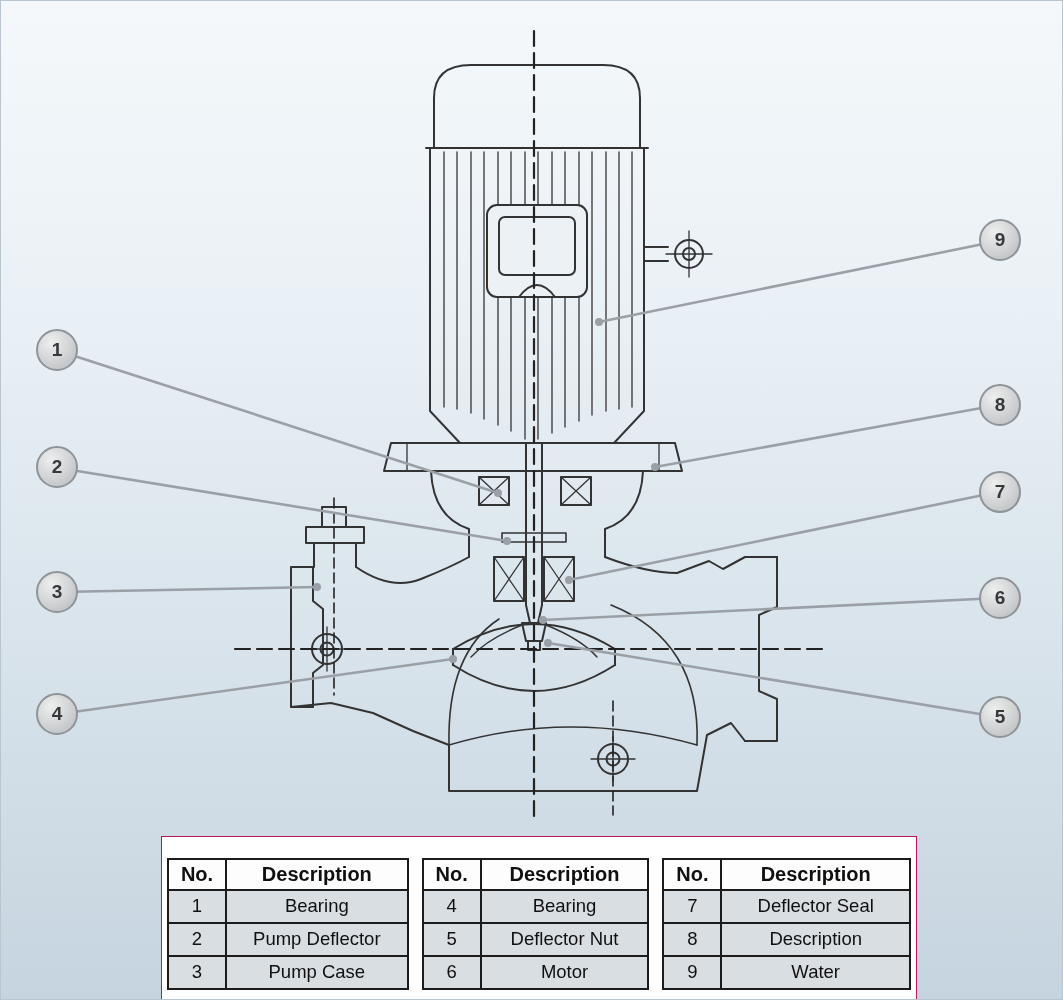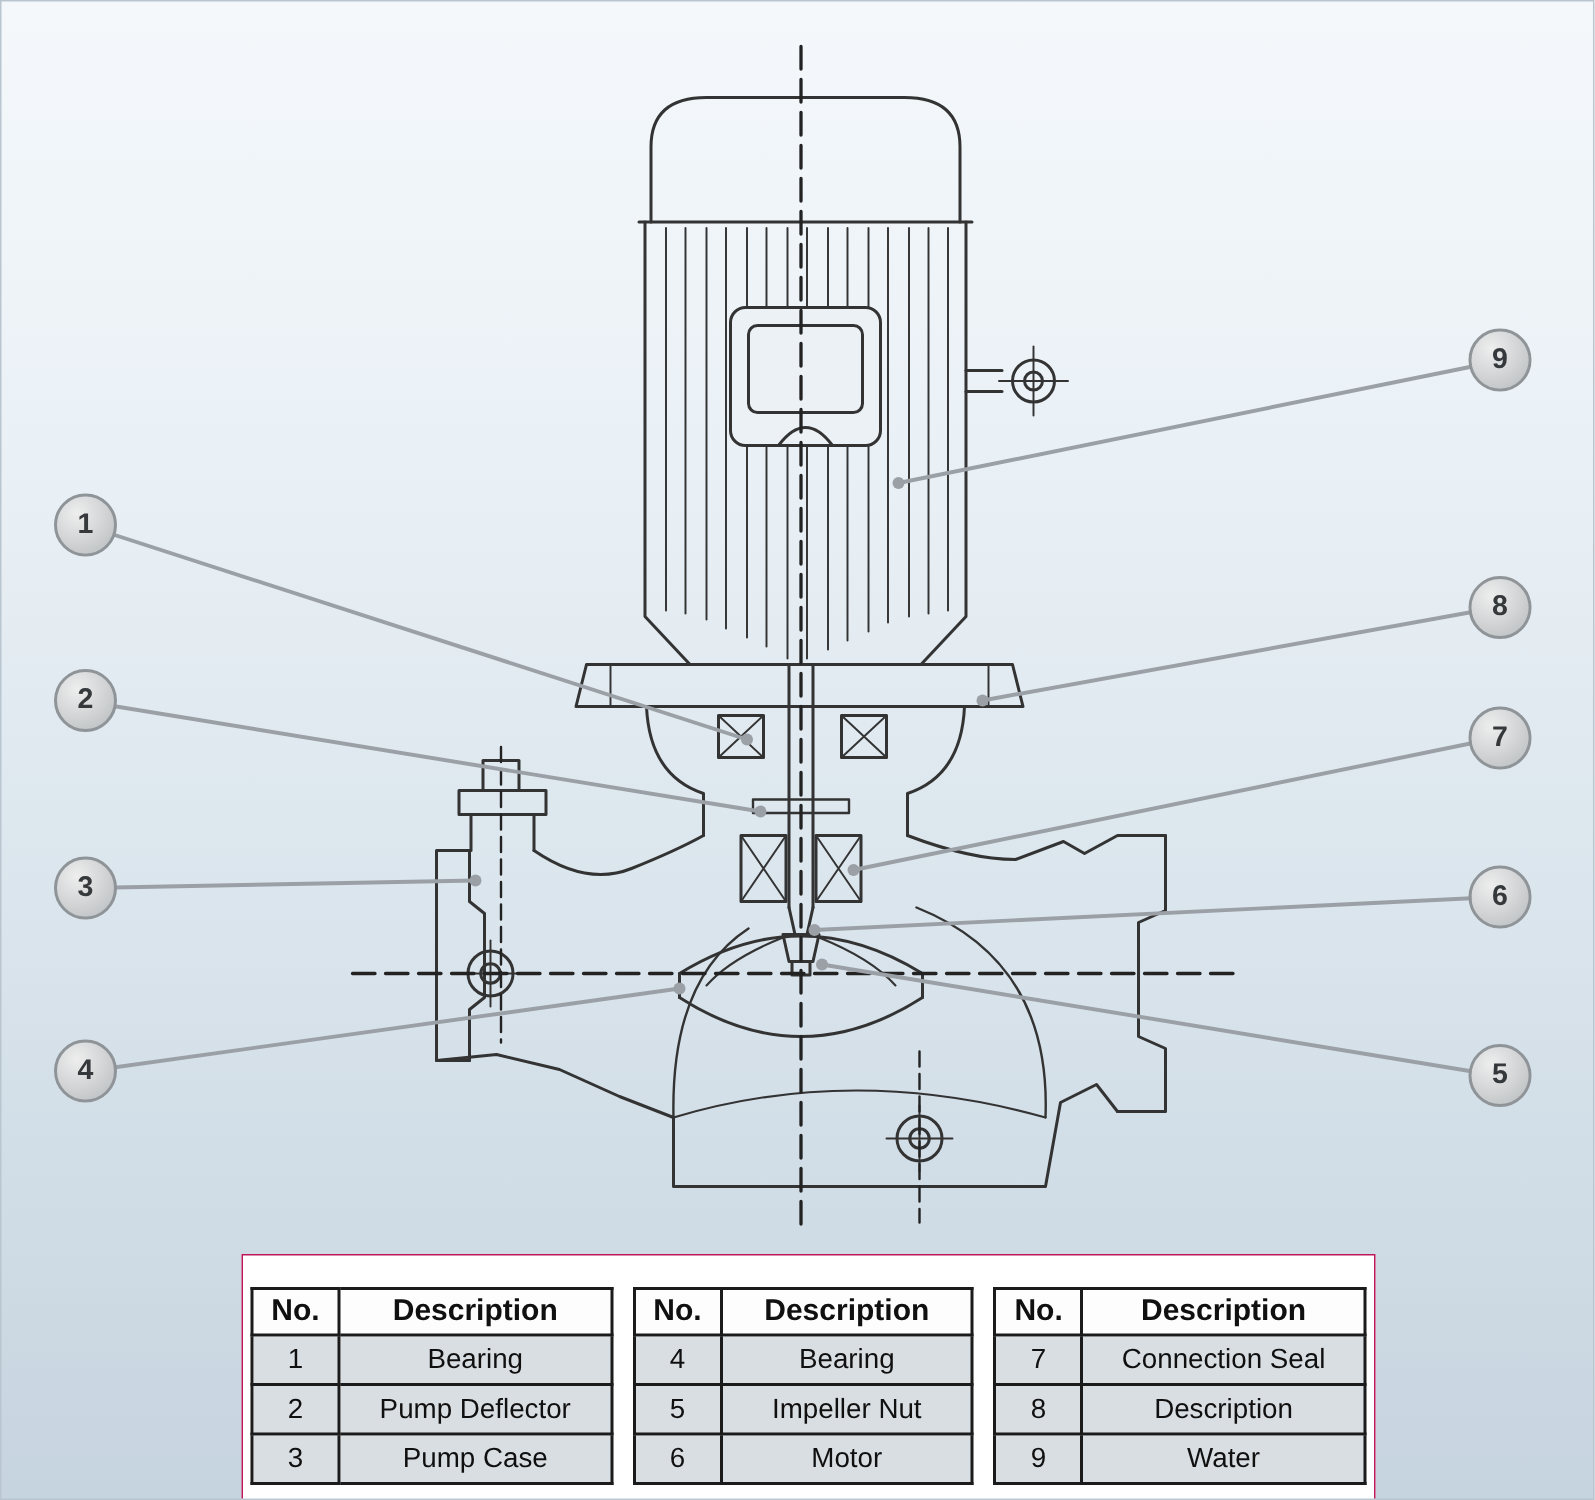--- a/index.html
+++ b/index.html
@@ -251,40 +251,40 @@
         <th>Description</th>
       </tr>
     </thead>
     <tbody>
       <tr>
         <td class="no-col">4</td>
         <td>Bearing</td>
       </tr>
       <tr>
         <td class="no-col">5</td>
-        <td>Impeller Nut</td>
+        <td>Deflector Nut</td>
       </tr>
       <tr>
         <td class="no-col">6</td>
         <td>Motor</td>
       </tr>
     </tbody>
   </table>
 
   <table class="legend-table t3">
     <thead>
       <tr>
         <th class="no-col">No.</th>
         <th>Description</th>
       </tr>
     </thead>
     <tbody>
       <tr>
         <td class="no-col">7</td>
-        <td>Connection Seal</td>
+        <td>Deflector Seal</td>
       </tr>
       <tr>
         <td class="no-col">8</td>
         <td>Description</td>
       </tr>
       <tr>
         <td class="no-col">9</td>
         <td>Water</td>
       </tr>
     </tbody>

